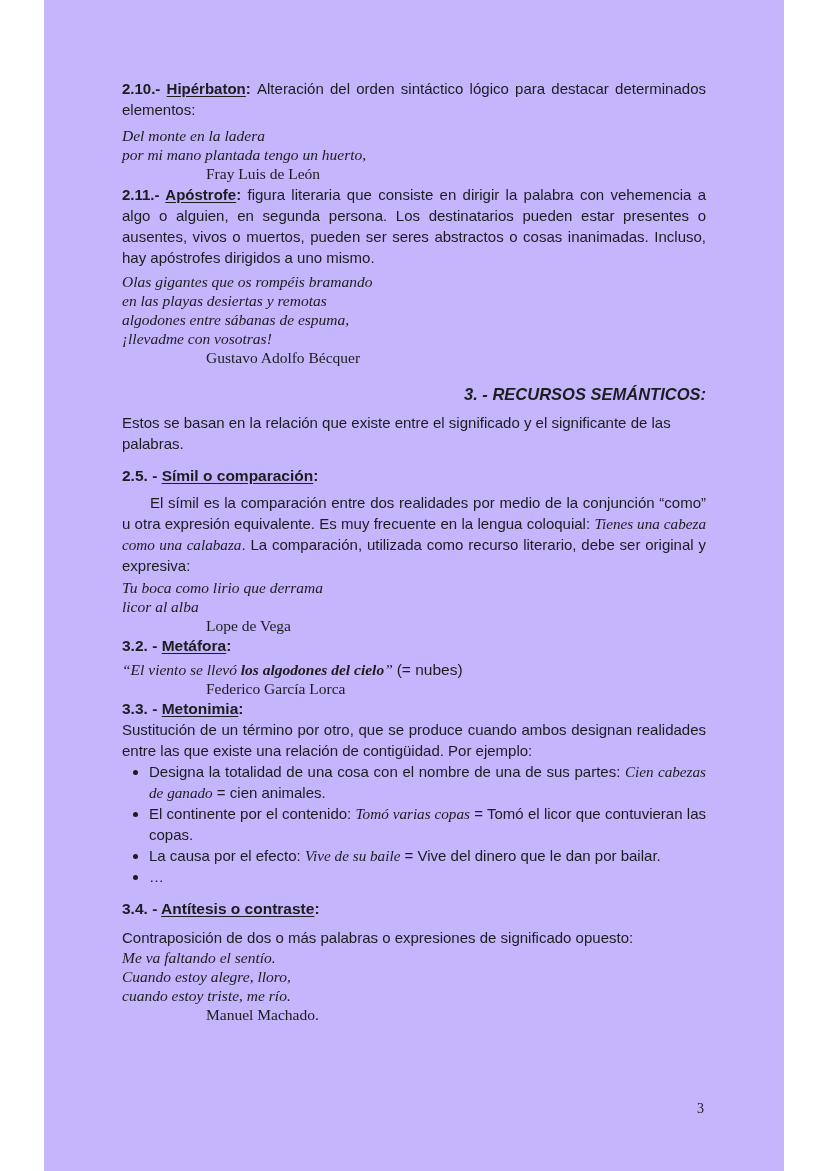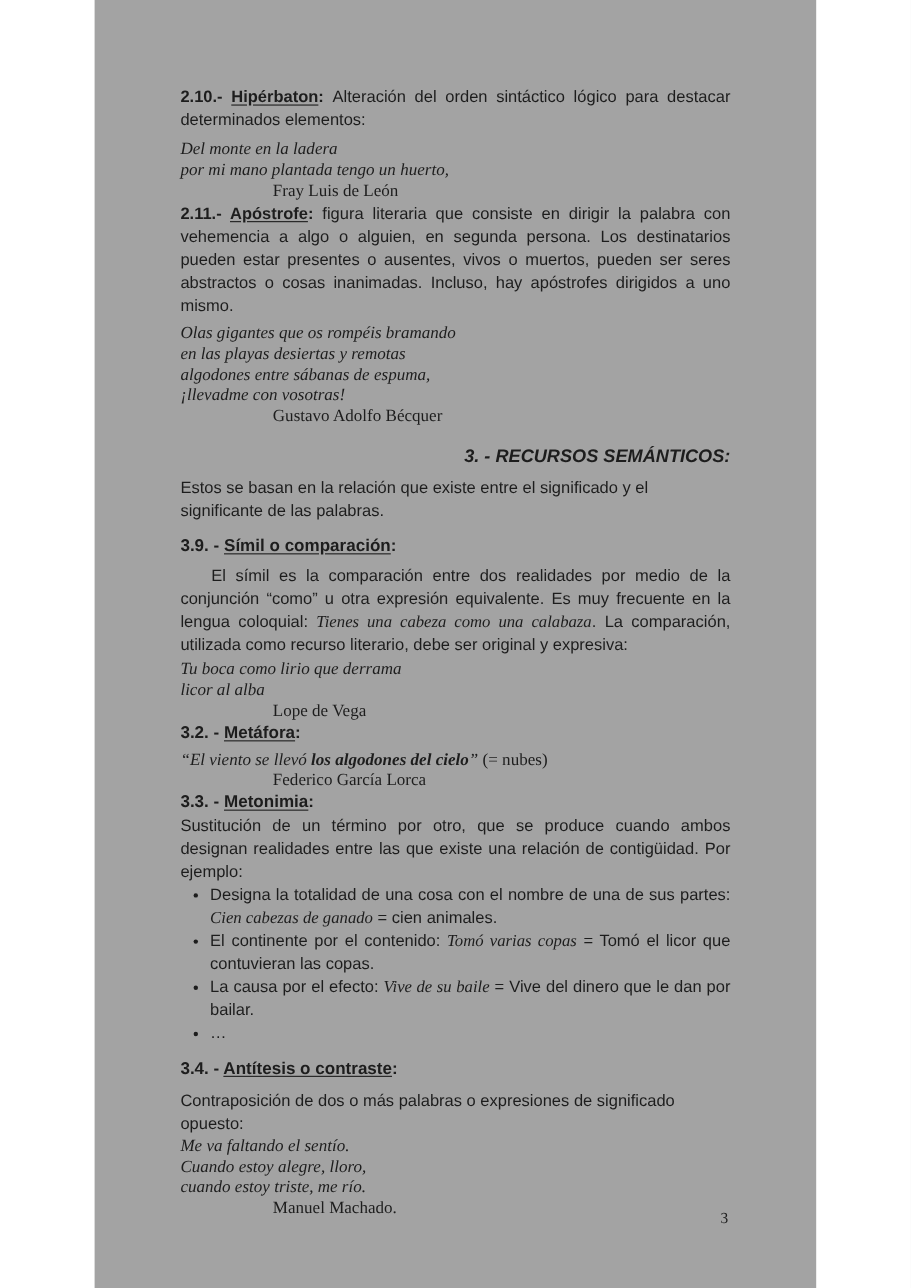--- a/index.html
+++ b/index.html
@@ -1,40 +1,40 @@
 <!DOCTYPE html>
 <html><head>
 <meta charset="utf-8">
 <style>
   * { margin: 0; padding: 0; box-sizing: border-box; }
   html, body { background: #ffffff; }
   .page {
-    width: 656px; height: 1171px;
+    width: 740px; height: 1171px;
     position: relative; margin: 0 auto;
-    background: #a3a3a3; color: #1d1d1d;
+    background: #c4b5fd; color: #1d1d1d;
     font-family: "Liberation Sans", sans-serif;
     font-size: 15px; line-height: 21px;
     overflow: hidden;
   }
   .content { position: absolute; top: 78px; left: 78px; right: 78px; }
   .justify { text-align: justify; }
   .indent { text-indent: 28px; }
   .bold { font-weight: bold; }
   .term { font-weight: bold; text-decoration: underline; text-underline-offset: 2px; text-align: center; }
   .poem {
     text-align: left;
     font-family: "Liberation Serif", serif;
     font-style: italic; font-size: 15.5px; line-height: 19px;
   }
   .attribution {
     font-style: normal; position: relative; left: 84px;
     font-family: "Liberation Serif", serif; line-height: 20px; font-size: 15.5px;
   }
   .ser-it { font-family: "Liberation Serif", serif; font-style: italic; font-size: 15.2px; }
-  .rom { font-style: normal; font-family: Liberation Serif, serif; }
+  .rom { font-style: normal; font-family: Liberation Sans, sans-serif; }
   .h-section { font-size: 16.5px; font-weight: bold; font-style: italic; line-height: 20px; }
   .h-sub { font-size: 15.5px; font-weight: bold; line-height: 20px; }
   ul.bullets { list-style: disc outside; padding-left: 27px; }
   ul.bullets li { text-align: justify; }
   .page-number {
     position: absolute; top: 1098px; right: 80px;
     font-family: "Liberation Serif", serif; font-size: 14px;
   }
   .mt2 { margin-top: 2px; } .mt4 { margin-top: 4px; } .mt6 { margin-top: 6px; }
   .mt8 { margin-top: 8px; } .mt12 { margin-top: 12px; } .mt16 { margin-top: 16px; text-align: right; }
@@ -60,21 +60,21 @@
       <div>en las playas desiertas y remotas</div>
       <div>algodones entre sábanas de espuma,</div>
       <div>¡llevadme con vosotras!</div>
       <div class="attribution">Gustavo Adolfo Bécquer</div>
     </div>
 
     <h2 class="h-section mt16">3. - RECURSOS SEMÁNTICOS:</h2>
 
     <p class="mt8">Estos se basan en la relación que existe entre el significado y el significante de las palabras.</p>
 
-    <h3 class="h-sub mt12"><span class="bold">3.9. - </span><span class="term">Símil o comparación</span><span class="bold">:</span></h3>
+    <h3 class="h-sub mt12"><span class="bold">2.5. - </span><span class="term">Símil o comparación</span><span class="bold">:</span></h3>
 
     <p class="justify indent mt6"><span>El símil es la comparación entre dos realidades por medio de la conjunción “como” u otra expresión equivalente. Es muy frecuente en la lengua coloquial: </span><span class="ser-it">Tienes una cabeza como una calabaza</span><span>. La comparación, utilizada como recurso literario, debe ser original y expresiva:</span></p>
 
     <div class="poem mt2">
       <div>Tu boca como lirio que derrama</div>
       <div>licor al alba</div>
       <div class="attribution">Lope de Vega</div>
     </div>
 
     <h3 class="h-sub"><span class="bold">3.2. - </span><span class="term">Metáfora</span><span class="bold">:</span></h3>

